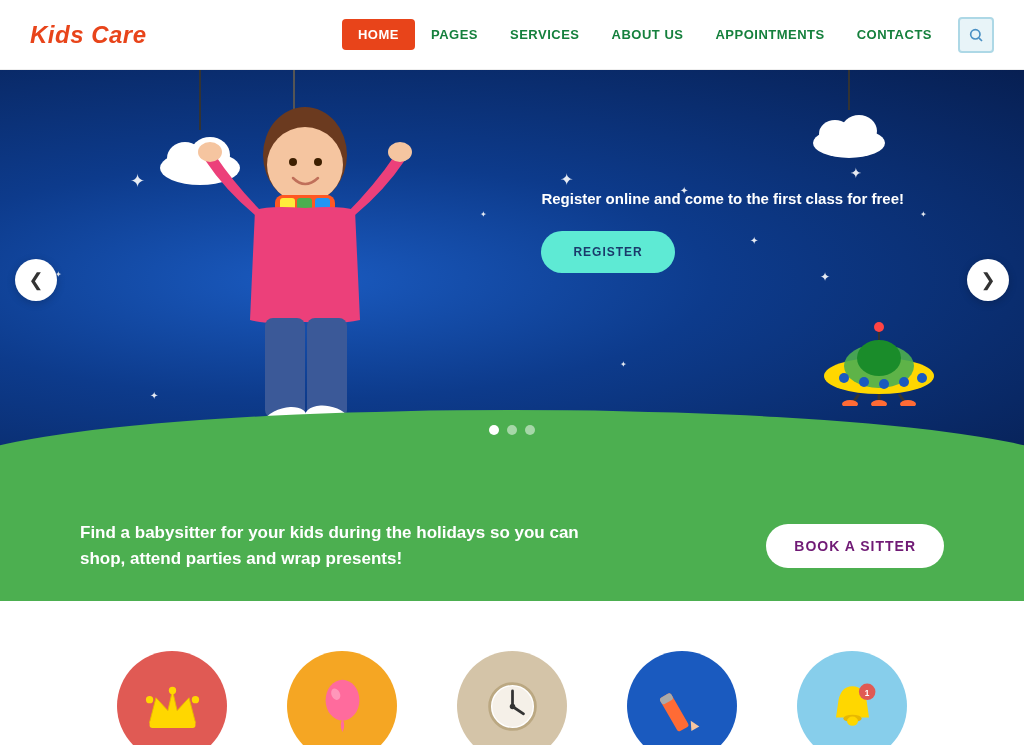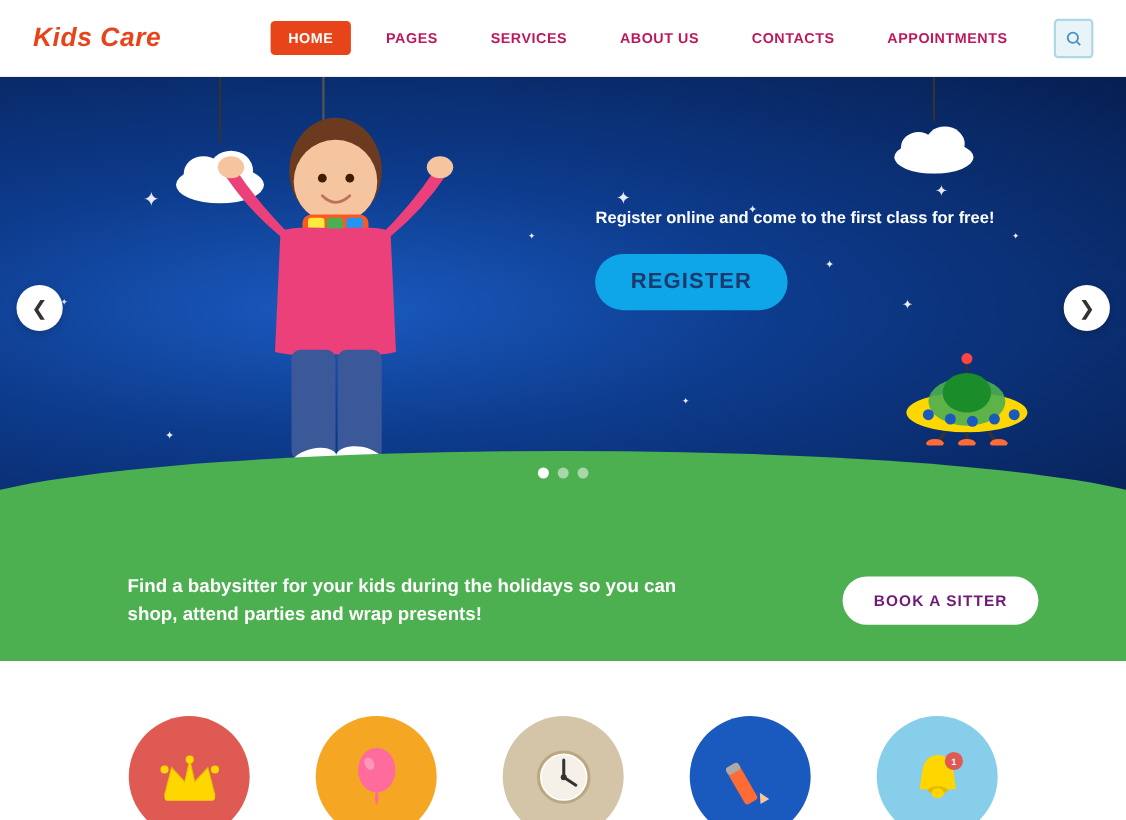--- a/index.html
+++ b/index.html
@@ -18,27 +18,27 @@
     .logo {
       font-size: 24px;
       font-weight: 900;
       color: #e8441a;
       font-style: italic;
       letter-spacing: 0.5px;
     }
     .nav {
       display: flex;
       align-items: center;
-      gap: 16px;
+      gap: 0;
     }
     .nav-item {
       padding: 8px 16px;
       font-size: 13px;
       font-weight: 600;
-      color: #be185d;
+      color: #15803d;
       text-transform: uppercase;
       cursor: pointer;
       letter-spacing: 0.5px;
       text-decoration: none;
     }
     .nav-item.active {
       background: #e8441a;
       color: #fff;
       border-radius: 4px;
     }
@@ -120,26 +120,26 @@
       text-transform: uppercase;
       margin-bottom: 16px;
     }
     .hero-subtitle {
       font-size: 15px;
       color: #fff;
       font-weight: 600;
       margin-bottom: 24px;
     }
     .hero-btn {
-      background: #0ea5e9;
+      background: #5eead4;
       color: #1a3a6b;
       border: none;
       padding: 14px 32px;
       border-radius: 30px;
-      font-size: 20px;
+      font-size: 12px;
       font-weight: 700;
       cursor: pointer;
       text-transform: uppercase;
       letter-spacing: 1px;
     }
 
     
     .hero-arrow {
       position: absolute;
       top: 50%;
@@ -206,21 +206,20 @@
       align-items: center;
       justify-content: space-between;
       min-height: 90px;
     }
     .banner-text {
       font-size: 17px;
       color: #fff;
       font-weight: 600;
       max-width: 500px;
       line-height: 1.5;
-      margin-left: 36px;
     }
     .book-btn {
       background: #fff;
       color: #701a75;
       border: none;
       padding: 14px 28px;
       border-radius: 30px;
       font-size: 14px;
       font-weight: 700;
       cursor: pointer;
@@ -252,22 +251,22 @@
 </head>
 <body>
 
 <header class="header">
   <div class="logo">Kids Care</div>
   <nav class="nav">
     <a class="nav-item active">HOME</a>
     <a class="nav-item">PAGES</a>
     <a class="nav-item">SERVICES</a>
     <a class="nav-item">ABOUT US</a>
+    <a class="nav-item">APPOINTMENTS</a>
     <a class="nav-item">CONTACTS</a>
-    <a class="nav-item">APPOINTMENTS</a>
     <button class="search-btn">
       <svg viewBox="0 0 24 24" fill="none" stroke="#4a90c4" stroke-width="2.5">
         <circle cx="11" cy="11" r="7"></circle>
         <line x1="21" y1="21" x2="16.65" y2="16.65"></line>
       </svg>
     </button>
   </nav>
 </header>
 
 <section class="hero">

